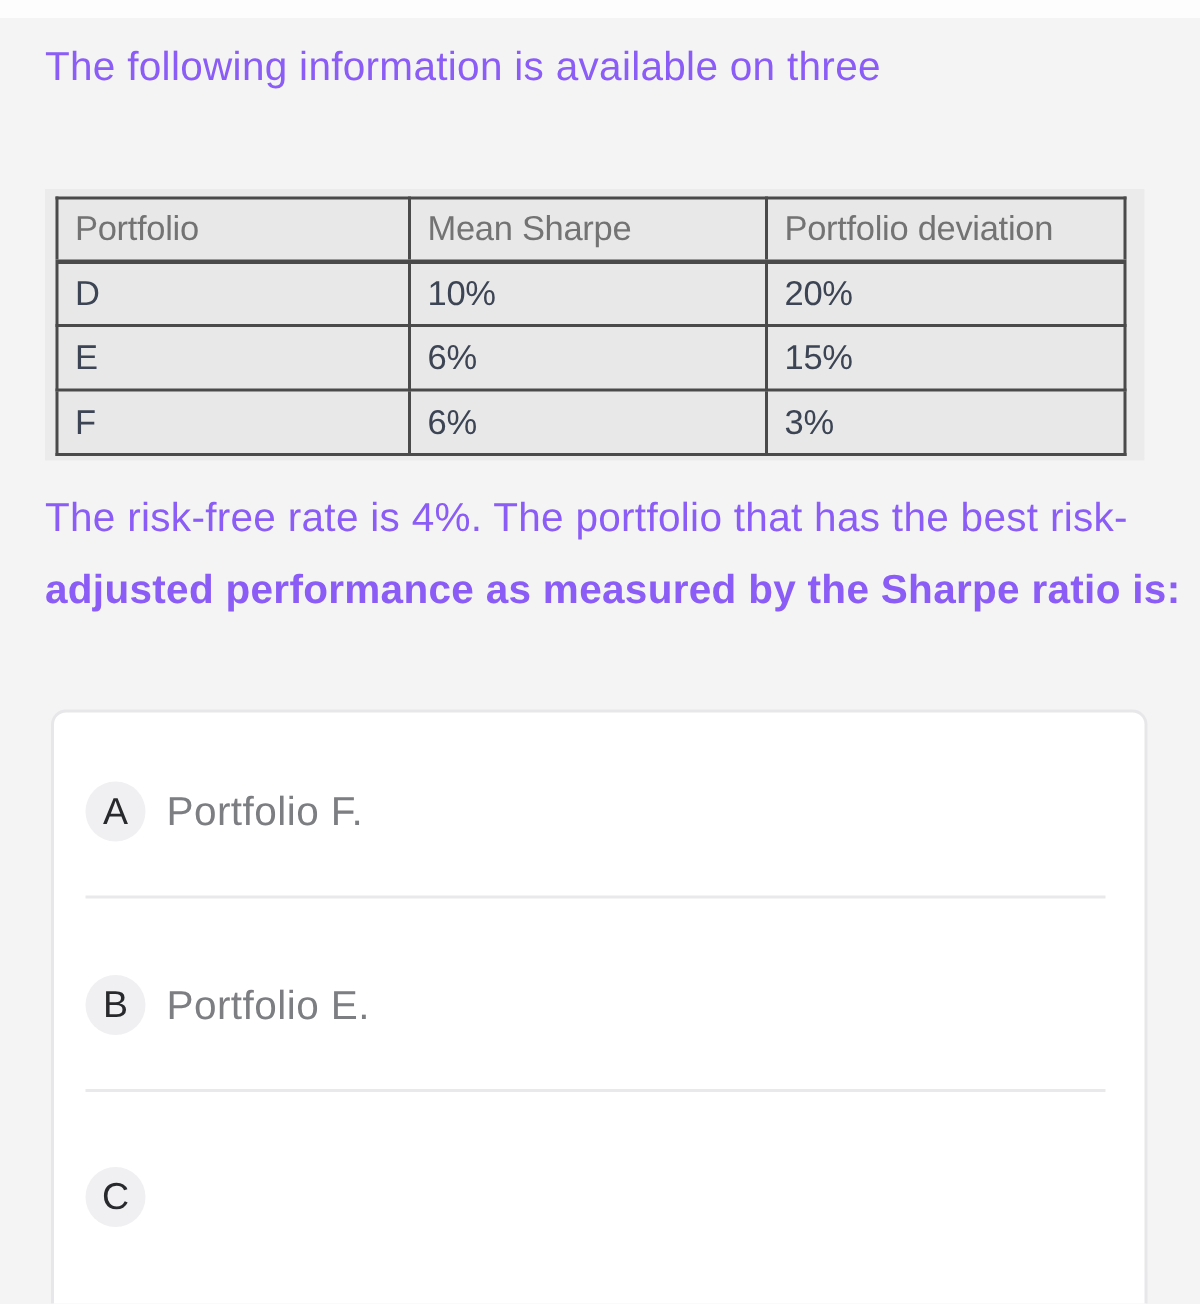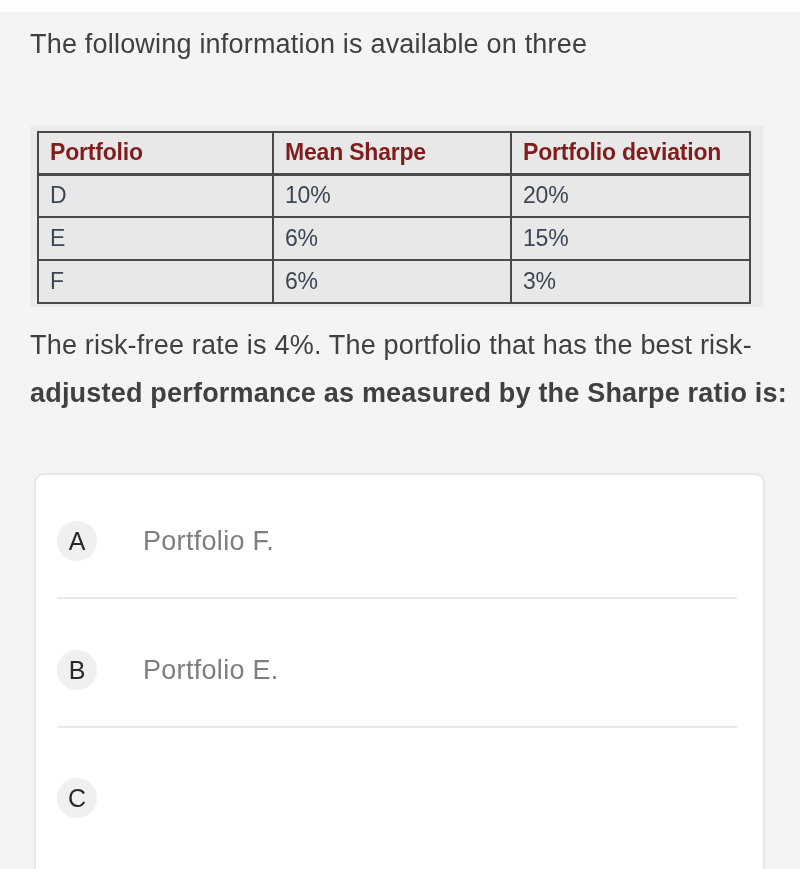--- a/index.html
+++ b/index.html
@@ -22,21 +22,21 @@
     left: 0; top: 0;
     width: 800px; height: 12px;
     background: #fdfdfd;
   }
   
   .qline {
     position: absolute;
     left: 30px;
     font-size: 27px;
     line-height: 32px;
-    color: #404040;
+    color: #8b5cf6;
     letter-spacing: 0.2px;
     white-space: nowrap;
   }
   .qline.l1 { top: 28px; }
   .qline.l2 { top: 81px; }
   .qline.l3 { top: 329px; }
   .qline.l4 { top: 377px; font-weight: bold; }
   
   .table-block {
     position: absolute;
@@ -56,22 +56,22 @@
     background: #e8e8e9;
     text-align: left;
     padding: 0 0 0 11px;
     font-size: 23px;
     letter-spacing: -0.2px;
     overflow: hidden;
     white-space: nowrap;
   }
   table.ptable th {
     height: 42px;
-    font-weight: bold;
-    color: #7f1d1d;
+    font-weight: normal;
+    color: #737373;
     border-bottom-width: 3px;
   }
   table.ptable td {
     height: 43px;
     font-weight: normal;
     color: #3d4554;
   }
   .col-portfolio { width: 235px; }
   .col-mean     { width: 238px; }
   .col-std      { width: 239px; }
@@ -105,21 +105,20 @@
     display: flex;
     align-items: center;
     justify-content: center;
     flex: 0 0 auto;
   }
   .option-label {
     font-size: 27px;
     color: #7d7e82;
     letter-spacing: 0.3px;
     white-space: nowrap;
-    margin-left: 32px;
   }
   .divider {
     position: absolute;
     left: 21px;
     width: 680px; height: 2px;
     background: #e9e9eb;
   }
   .divider.d1 { top: 122px; }
   .divider.d2 { top: 251px; }
 </style>

